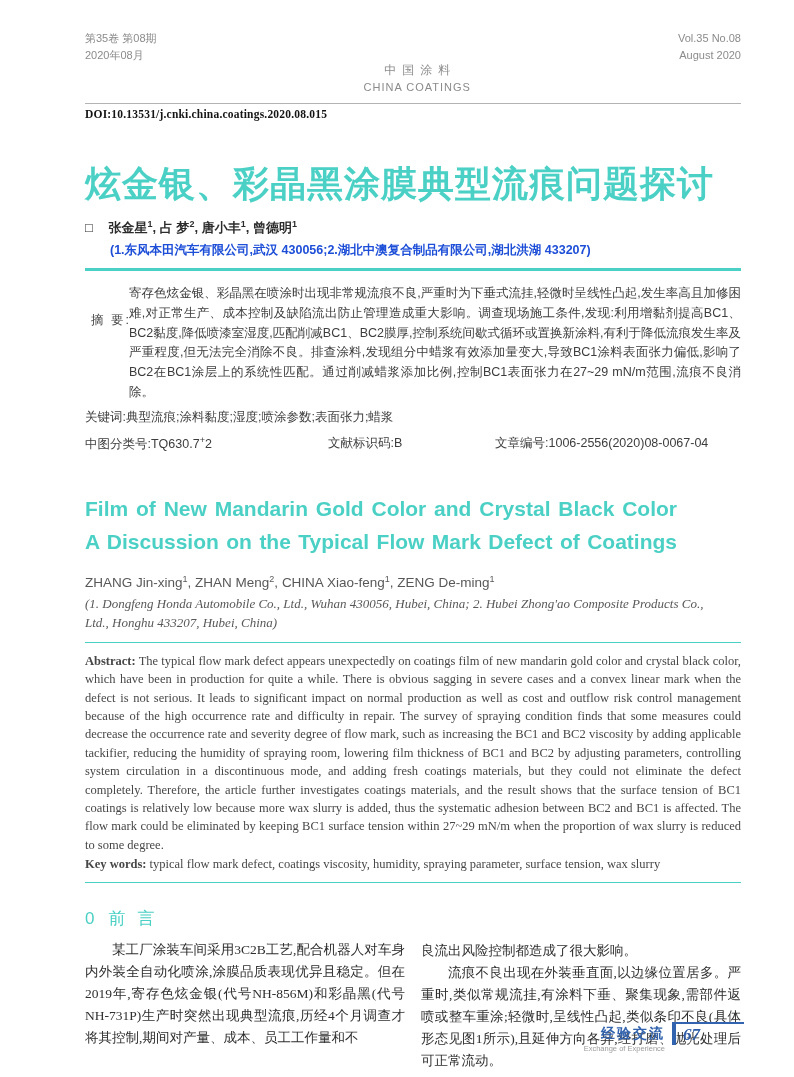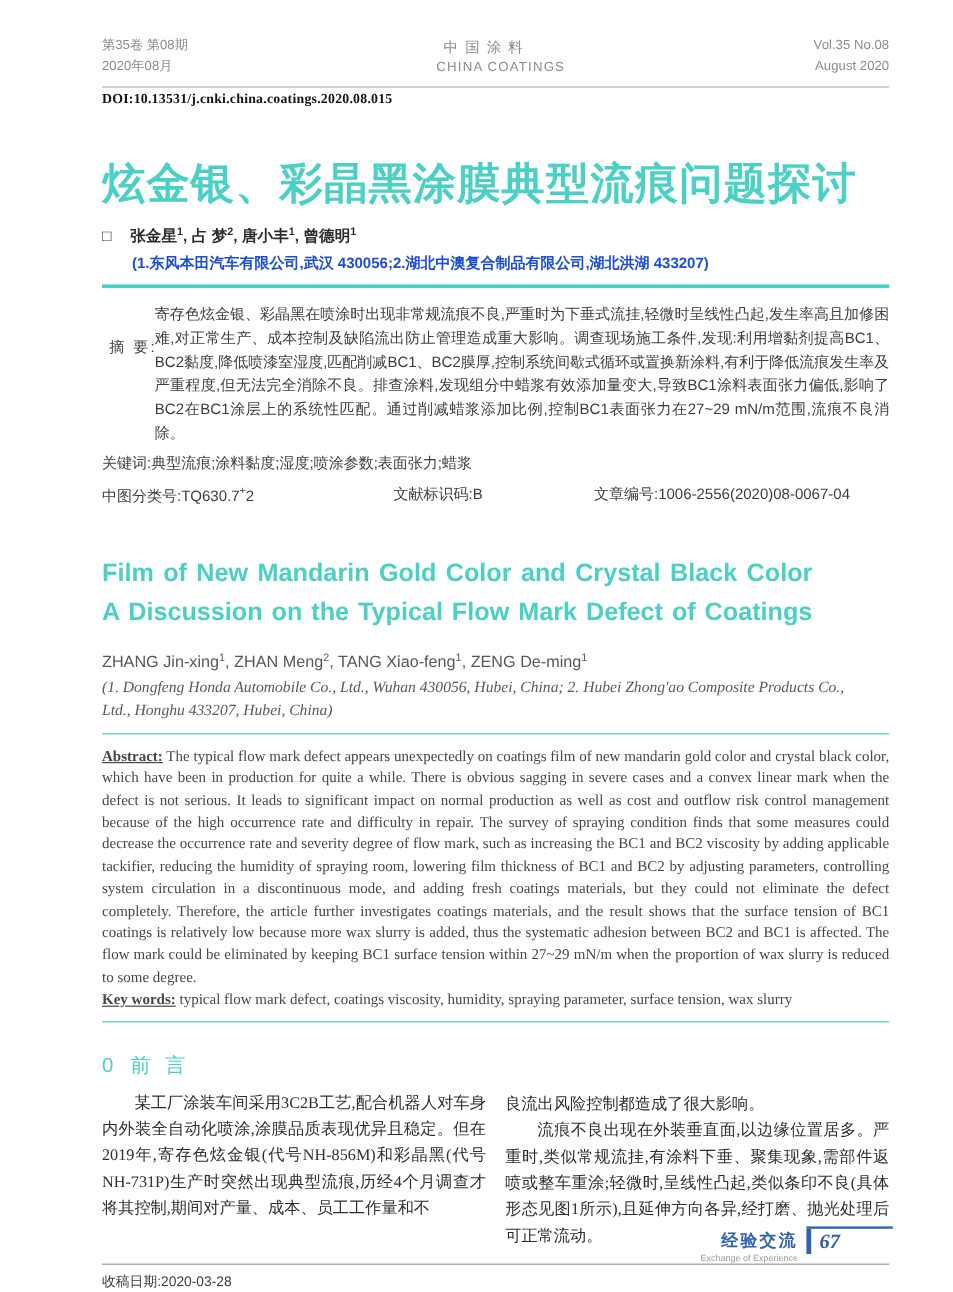--- a/index.html
+++ b/index.html
@@ -14,21 +14,21 @@
     font-family:"Liberation Sans", sans-serif;
   }
   .content{position:absolute;left:85px;top:0;width:656px;}
 
   
   .journal-header{
     display:flex;justify-content:space-between;align-items:flex-start;
     padding-top:30px;padding-bottom:7px;border-bottom:1px solid #b3b3b3;
     color:#8b8b8b;font-size:11px;line-height:1.5;
   }
-  .jh-center{}
+  .jh-center{text-align:center;margin-top:31px;}
   .jh-right{text-align:right;}
   .jh-cn-name{font-size:12px;letter-spacing:6px;padding-left:6px;}
   .jh-en-name{letter-spacing:1px;}
   .doi-line{
     margin-top:4px;font-family:"Liberation Serif", serif;font-weight:bold;
     font-size:11.5px;color:#141414;letter-spacing:.2px;
   }
 
   
   .title-cn{
@@ -61,21 +61,21 @@
   .affiliation-en{
     margin-top:4px;font-family:"Liberation Serif", serif;font-style:italic;
     font-size:13px;color:#585858;line-height:1.5;width:95%;
   }
   .rule-thin{margin-top:9px;height:1px;background:var(--accent);}
 
   .abstract-en{
     margin-top:9px;font-family:"Liberation Serif", serif;font-size:12.5px;
     line-height:1.47;text-align:justify;color:#474747;
   }
-  .abstract-en b,.keywords-en b{font-family:"Liberation Serif", serif;text-decoration:underline;}
+  .abstract-en b,.keywords-en b{font-family:"Liberation Serif", serif;}
   .keywords-en{
     margin-top:1px;font-family:"Liberation Serif", serif;font-size:12.5px;
     line-height:1.47;color:#474747;
   }
 
   
   .body-cols{margin-top:24px;display:flex;gap:16px;}
   .col{width:320px;}
   .sec-heading{color:var(--accent);font-size:17px;margin-bottom:9px;}
   .sec-heading .num{margin-right:14px;}
@@ -154,21 +154,21 @@
   </div>
 
   <div class="title-en">
     <div class="tline">Film of New Mandarin Gold Color and Crystal Black Color</div>
     <div class="tline">A Discussion on the Typical Flow Mark Defect of Coatings</div>
   </div>
 
   <div class="authors-en">
     <span><span>ZHANG Jin-xing</span><sup>1</sup><span>, </span></span>
     <span><span>ZHAN Meng</span><sup>2</sup><span>, </span></span>
-    <span><span>TANG Xiao-feng</span><sup>1</sup><span>, </span></span>
+    <span><span>CHINA Xiao-feng</span><sup>1</sup><span>, </span></span>
     <span><span>ZENG De-ming</span><sup>1</sup><span></span></span>
   </div>
   <div class="affiliation-en">(1. Dongfeng Honda Automobile Co., Ltd., Wuhan 430056, Hubei, China; 2. Hubei Zhong'ao Composite Products Co., Ltd., Honghu 433207, Hubei, China)</div>
 
   <div class="rule-thin"></div>
 
   <p class="abstract-en">
     <b>Abstract:</b>
     <span>The typical flow mark defect appears unexpectedly on coatings film of new mandarin gold color and crystal black color, which have been in production for quite a while. There is obvious sagging in severe cases and a convex linear mark when the defect is not serious. It leads to significant impact on normal production as well as cost and outflow risk control management because of the high occurrence rate and difficulty in repair. The survey of spraying condition finds that some measures could decrease the occurrence rate and severity degree of flow mark, such as increasing the BC1 and BC2 viscosity by adding applicable tackifier, reducing the humidity of spraying room, lowering film thickness of BC1 and BC2 by adjusting parameters, controlling system circulation in a discontinuous mode, and adding fresh coatings materials, but they could not eliminate the defect completely. Therefore, the article further investigates coatings materials, and the result shows that the surface tension of BC1 coatings is relatively low because more wax slurry is added, thus the systematic adhesion between BC2 and BC1 is affected. The flow mark could be eliminated by keeping BC1 surface tension within 27~29 mN/m when the proportion of wax slurry is reduced to some degree.</span>
   </p>

